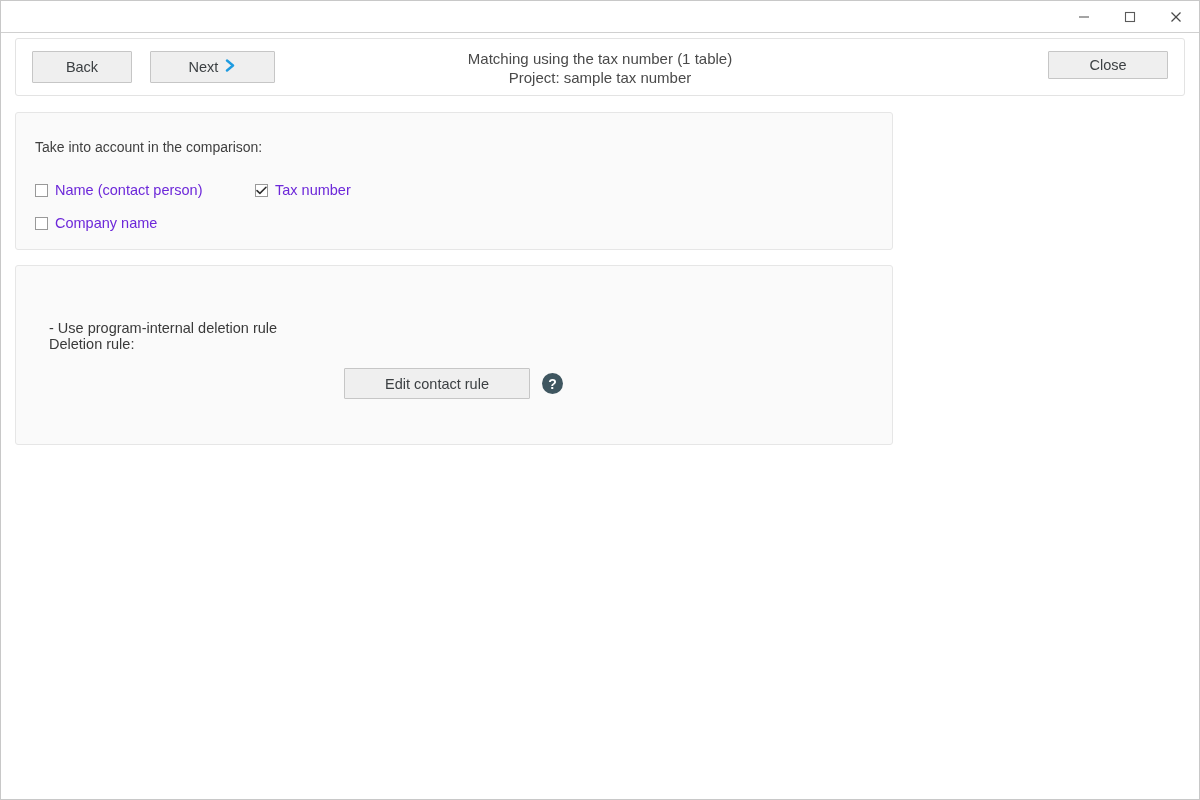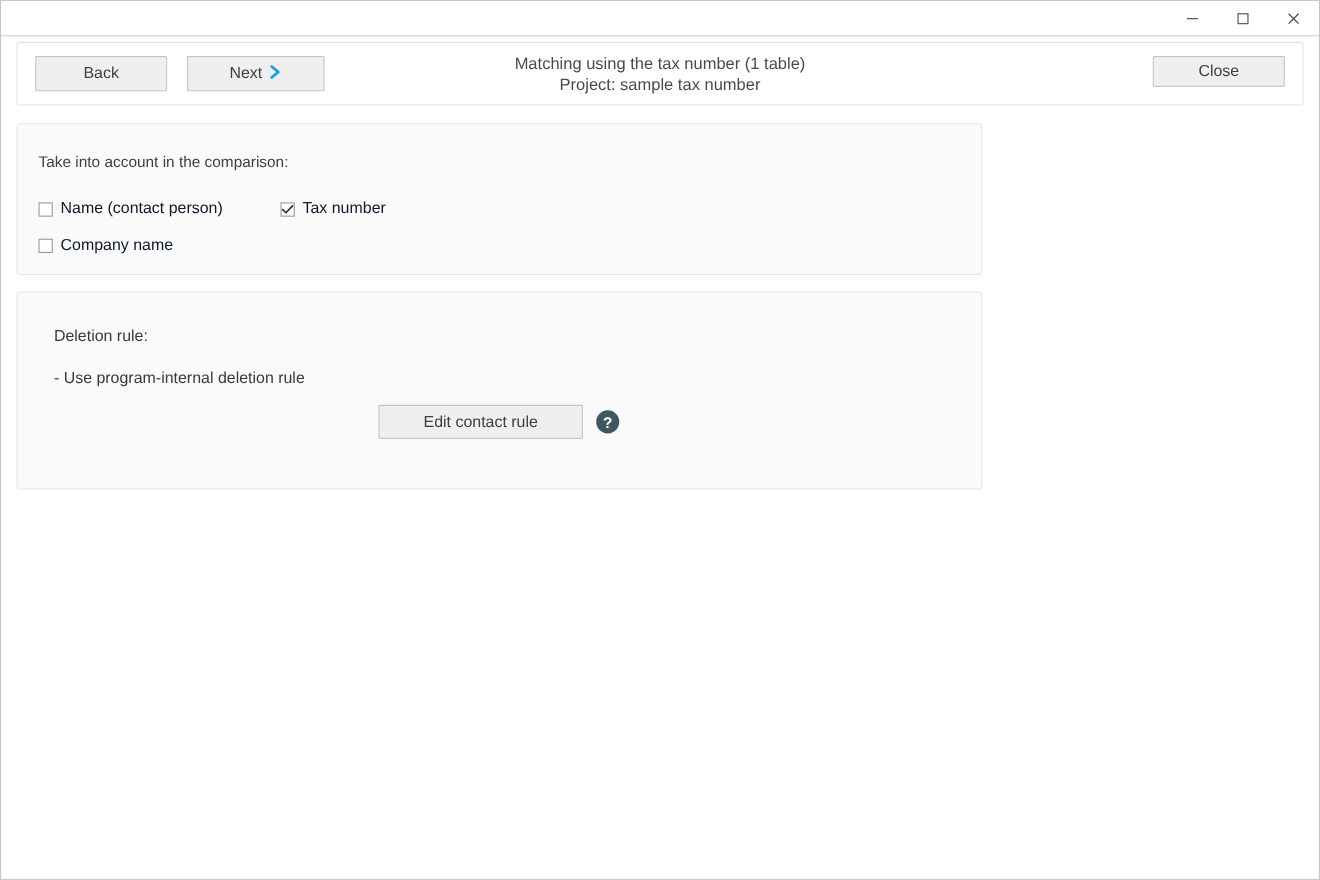--- a/index.html
+++ b/index.html
@@ -71,21 +71,21 @@
     font-family: "Liberation Sans", sans-serif;
     font-size: 14.5px;
     color: #3c4043;
     display: inline-flex;
     align-items: center;
     justify-content: center;
     cursor: default;
     padding: 0;
   }
   .btn-back {
-    width: 120px;
+    width: 100px;
     height: 32px;
     margin-left: 16px;
   }
   .btn-next {
     width: 125px;
     height: 32px;
     margin-left: 18px;
     gap: 7px;
   }
   .chev {
@@ -166,21 +166,21 @@
     border: 1px solid #999999;
     background: #ffffff;
     display: inline-flex;
     align-items: center;
     justify-content: center;
     flex: 0 0 13px;
   }
   .cb-box svg { display: block; }
   .cb-label {
     font-size: 14.5px;
-    color: #0f172a;
+    color: #6d28d9;
   }
 
   .del-line {
     font-size: 14.5px;
     color: #3a3a3a;
   }
   .del-line2 { margin-top: 22px; }
 
   .del-action-row {
     position: absolute;
@@ -291,22 +291,22 @@
         <div class="cb-row">
           <label class="cb-item col1">
             <span class="cb-box"></span>
             <span class="cb-label">Company name</span>
           </label>
         </div>
       </div>
     </div>
 
     <div class="panel panel-deletion">
+      <div class="del-line del-line2">- Use program-internal deletion rule</div>
       <div class="del-line">Deletion rule:</div>
-      <div class="del-line del-line2">- Use program-internal deletion rule</div>
 
       <div class="del-action-row">
         <button class="btn btn-edit">
           <span>Edit contact rule</span>
         </button>
         <span class="help-icon">
           <span>?</span>
         </span>
       </div>
     </div>

